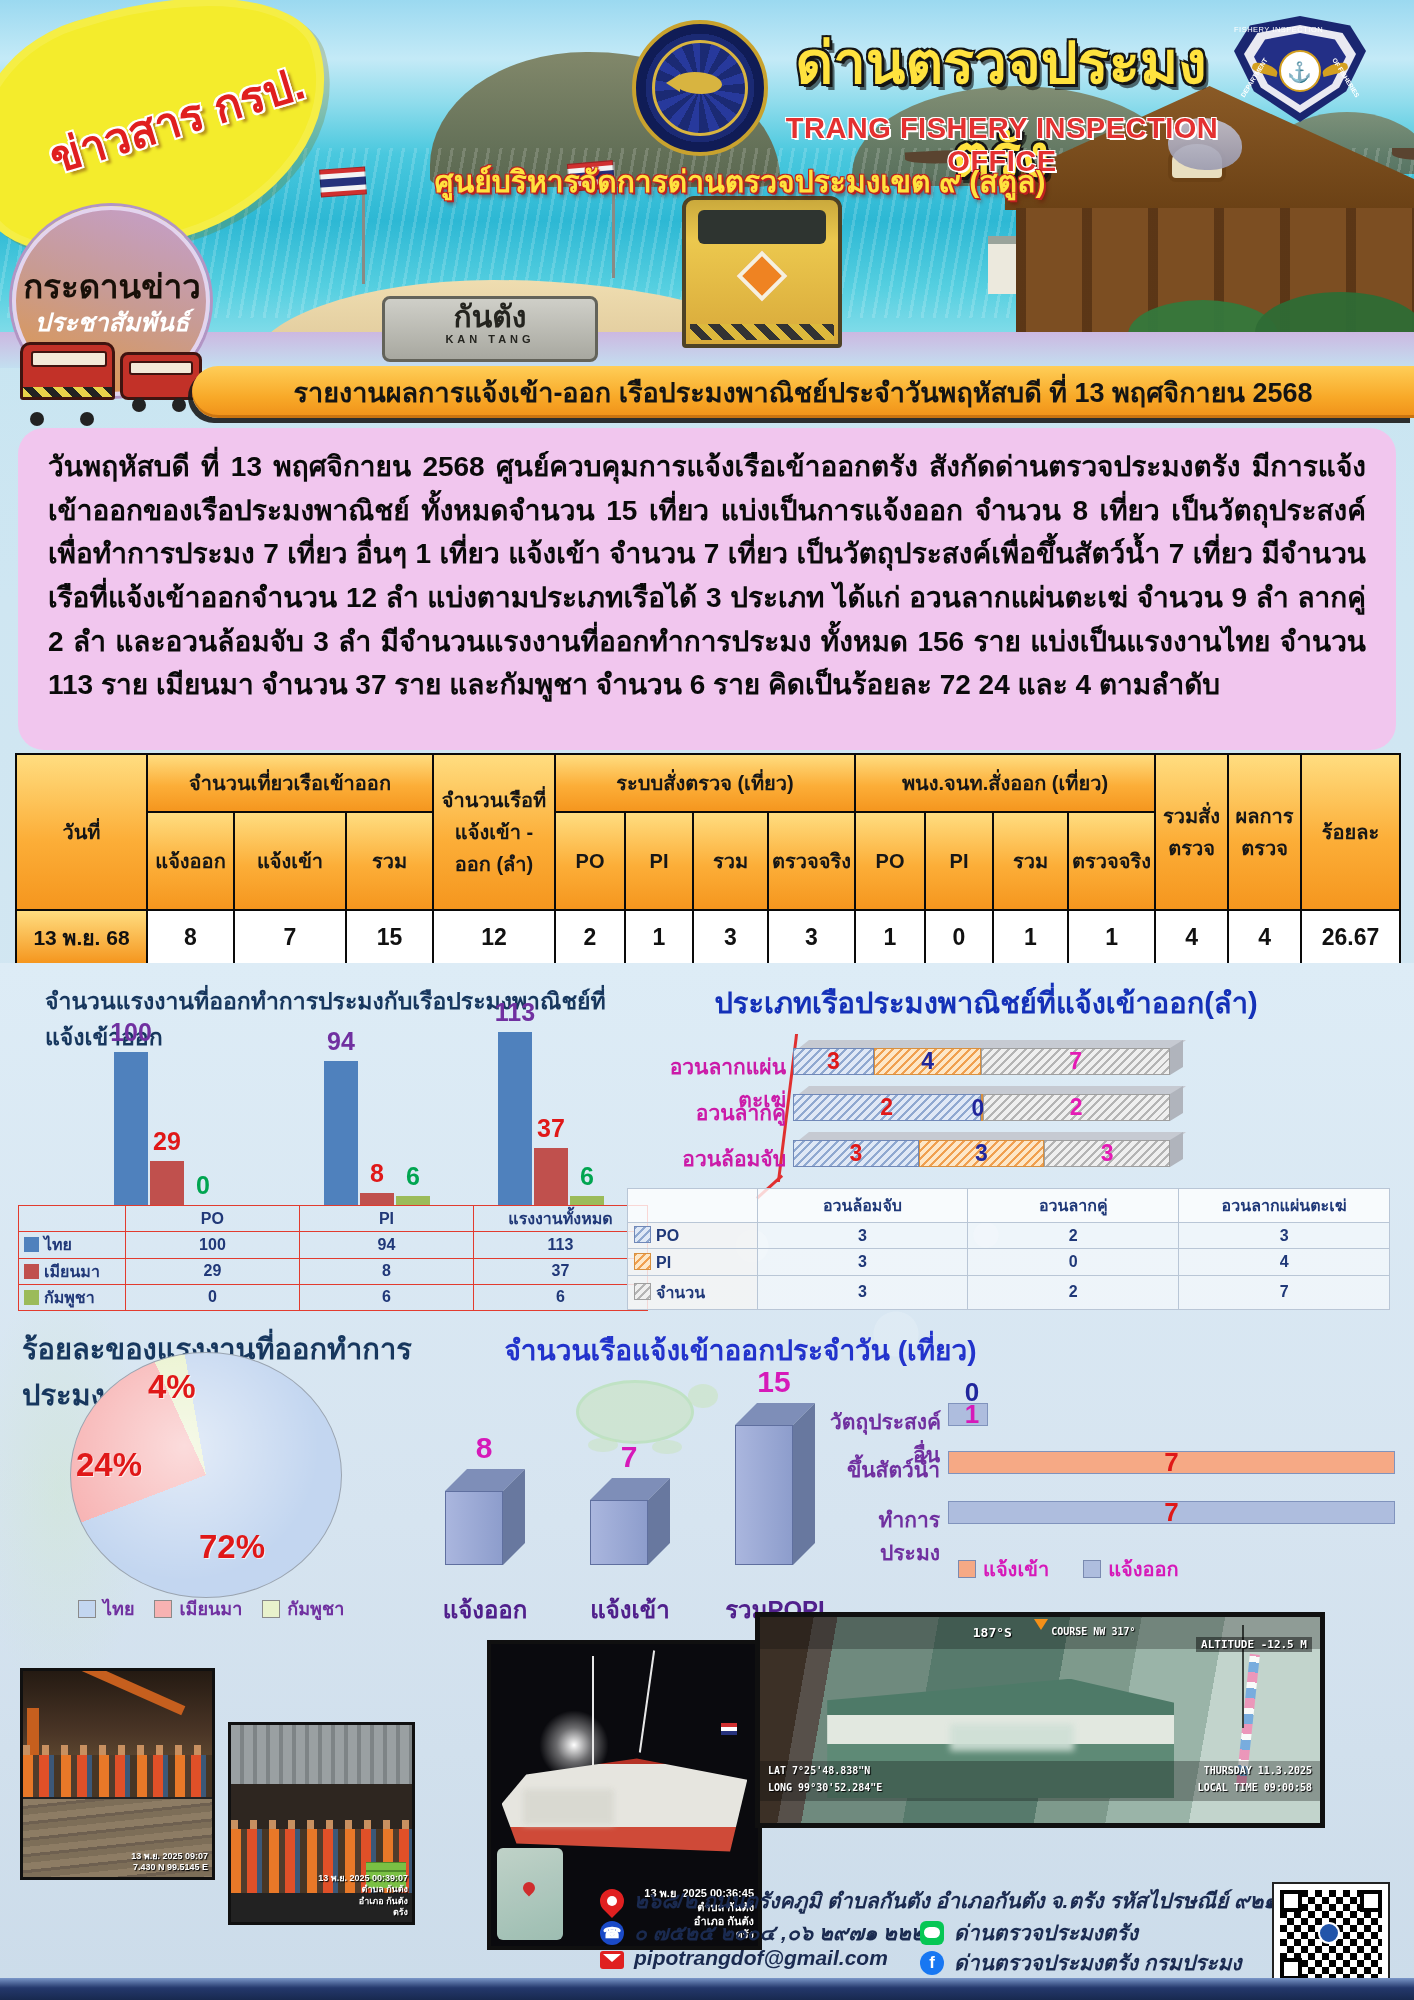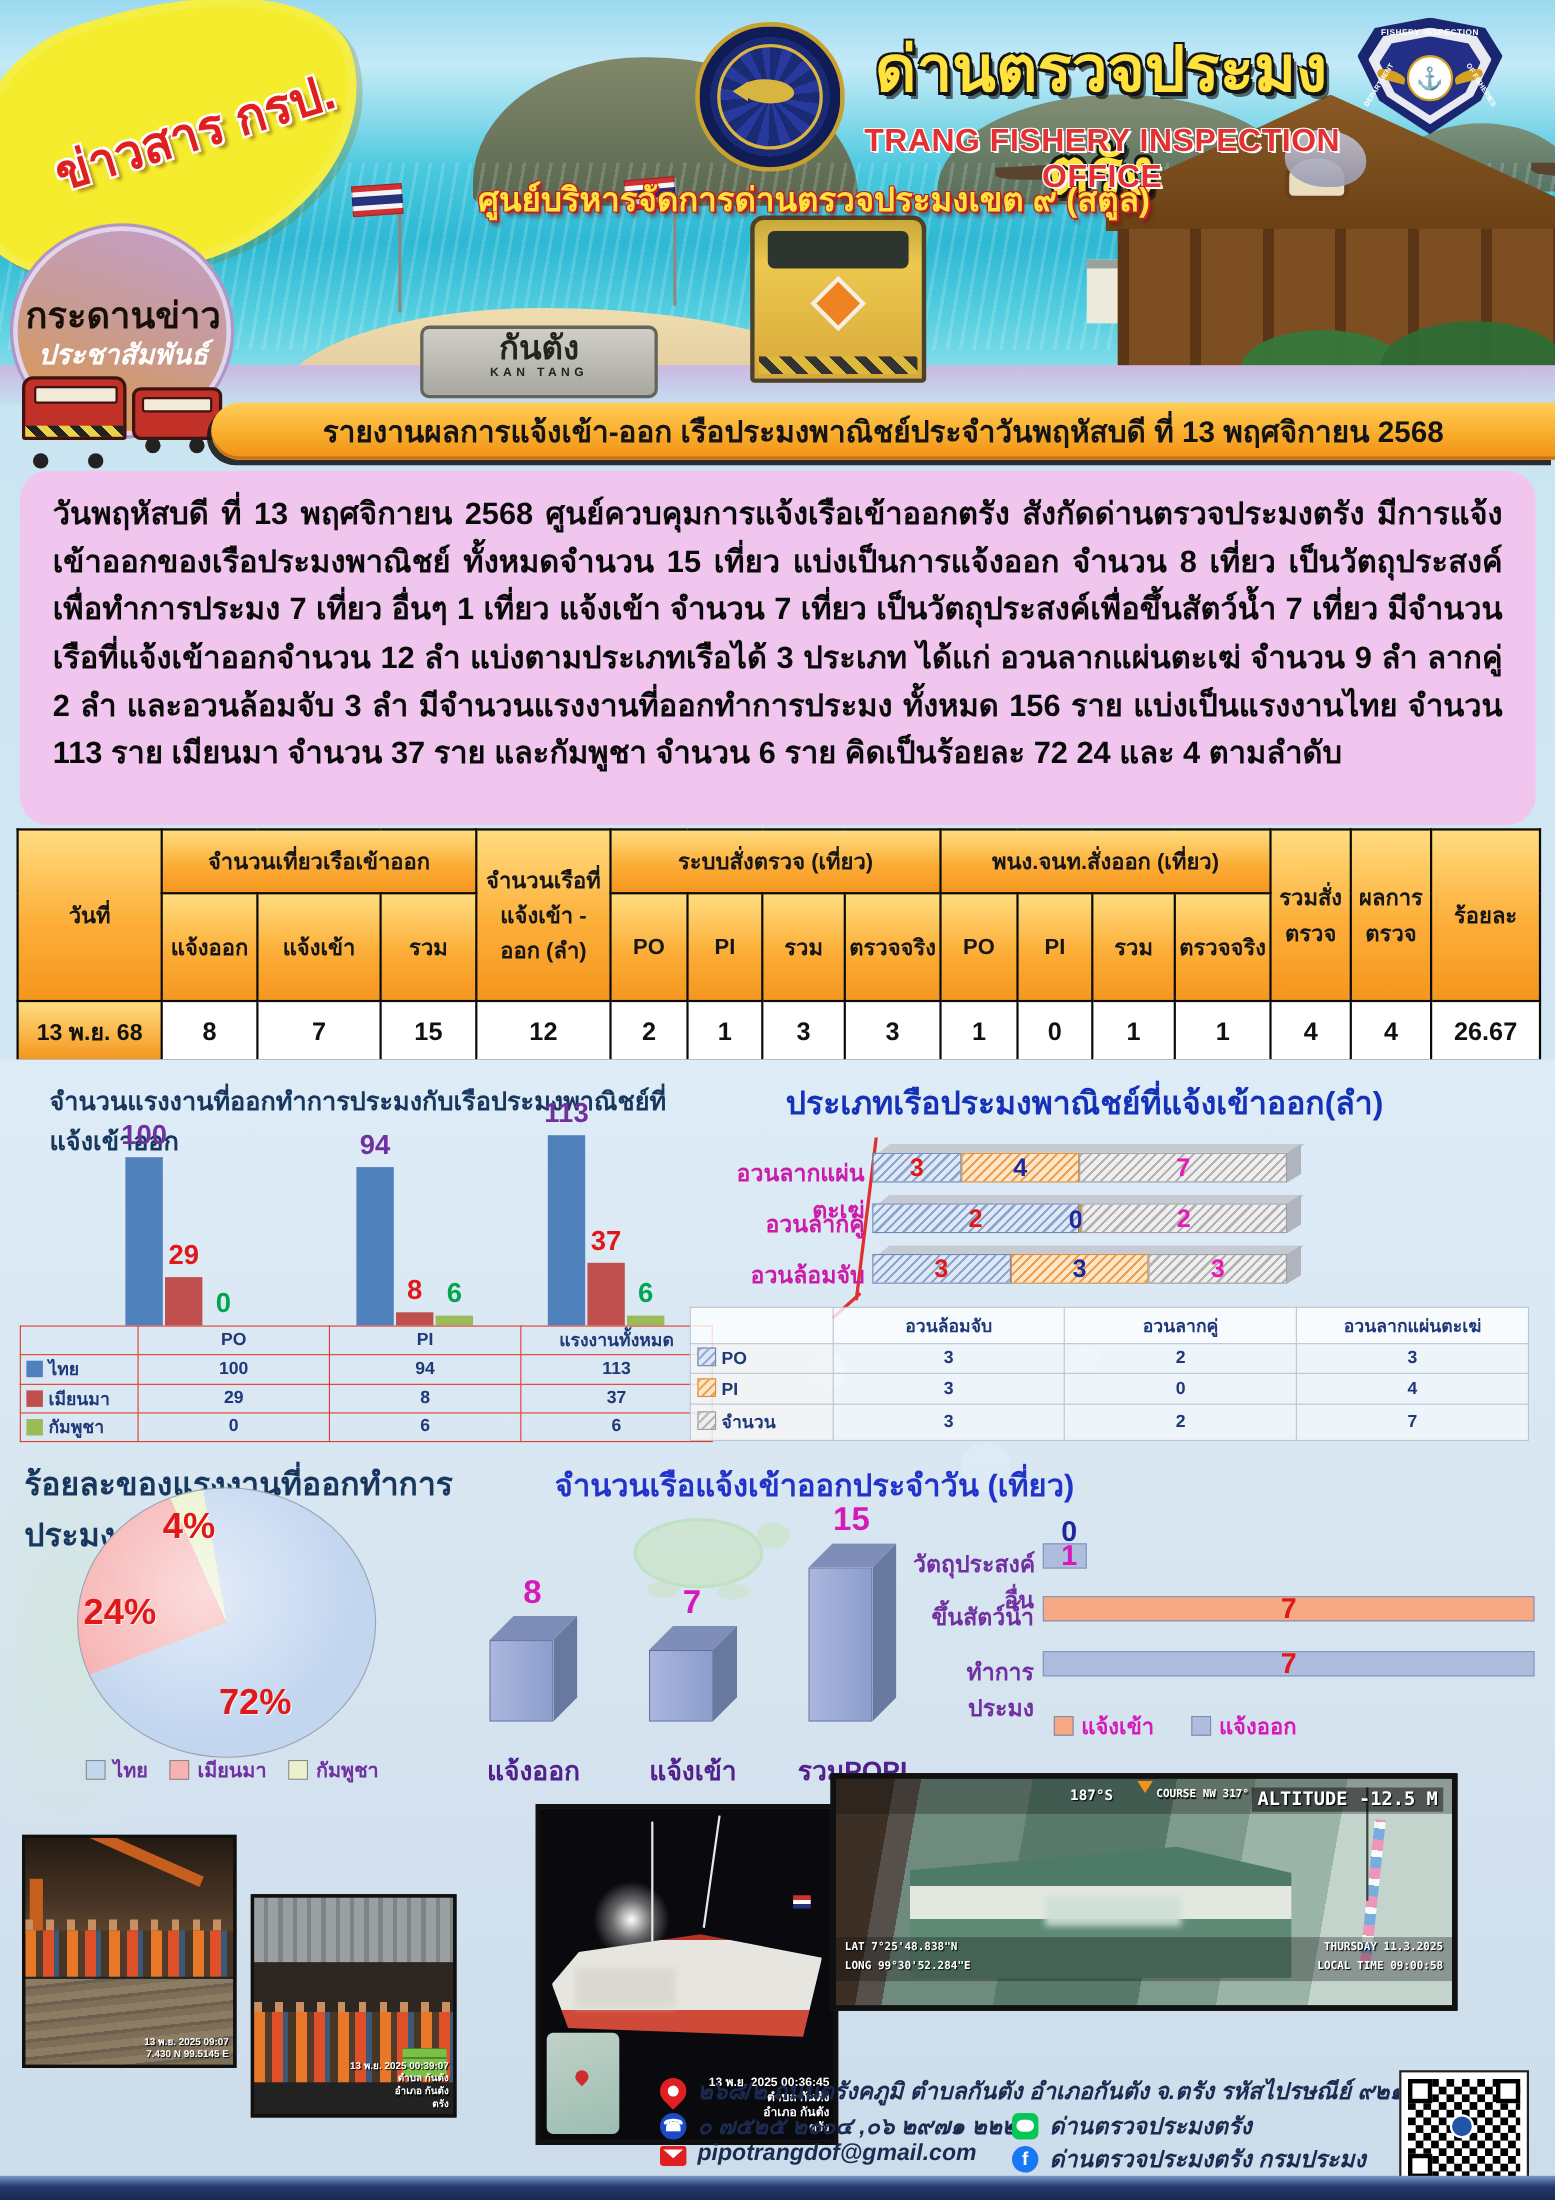--- a/index.html
+++ b/index.html
@@ -75,21 +75,21 @@
     text-shadow:2px 2px 0 #c02020,-1px -1px 0 #c02020,1px -1px 0 #c02020,-1px 1px 0 #c02020,3px 4px 4px rgba(100,0,0,.55); }
   .sub1 { top:158px; } .sub2 { top:200px; }
 
   .shield { left:1234px; top:16px; width:132px; height:106px; }
   .sh1 { position:absolute; inset:0; background:#1a2670; clip-path:polygon(50% 0,88% 9%,100% 33%,85% 71%,50% 100%,15% 71%,0 33%,12% 9%); }
   .sh2 { position:absolute; left:10px; top:9px; width:112px; height:88px; background:#e9e9f2; clip-path:polygon(50% 0,88% 9%,100% 33%,85% 71%,50% 100%,15% 71%,0 33%,12% 9%); }
   .sh3 { position:absolute; left:20px; top:17px; width:92px; height:72px; background:#232f86; clip-path:polygon(50% 0,88% 9%,100% 33%,85% 71%,50% 100%,15% 71%,0 33%,12% 9%); }
   .sh-circ { position:absolute; left:45px; top:34px; width:42px; height:42px; background:#fff; border-radius:50%; border:2px solid #d4a020; text-align:center; font-size:20px; color:#232f86; line-height:40px; }
   .sh-wing { position:absolute; top:48px; width:26px; height:10px; background:#d4a020; border-radius:60% 100% 0 60%; }
   .shw-l { left:18px; transform:rotate(14deg); } .shw-r { left:88px; transform:rotate(-14deg) scaleX(-1); }
-  .sh-top { position:absolute; left:0; top:9px; width:100%; text-align:center; font-size:7.5px; font-weight:700; color:#fff; letter-spacing:.5px; }
+  .sh-top { position:absolute; left:0; top:9px; width:100%; text-align:left; font-size:7.5px; font-weight:400; color:#fff; letter-spacing:.5px; }
   .sh-l { position:absolute; left:-10px; top:58px; width:60px; text-align:center; font-size:6.5px; font-weight:700; color:#fff; transform:rotate(-58deg); }
   .sh-r { position:absolute; left:82px; top:58px; width:60px; text-align:center; font-size:6.5px; font-weight:700; color:#fff; transform:rotate(58deg); }
 
   .board { left:12px; top:206px; width:198px; height:190px; border-radius:50%;
     background:linear-gradient(200deg,#c49fce 0%,#c89b93 48%,#d9985a 85%); border:4px solid #e3d4ee; box-shadow:0 0 0 3px #b295c4; }
   .board-l1 { left:14px; top:260px; width:196px; text-align:center; font-size:33px; font-weight:800; color:#181008; }
   .board-l2 { left:14px; top:302px; width:196px; text-align:center; font-size:25px; font-weight:700; color:#fff; font-style:italic; }
   .btrain { left:20px; top:336px; width:186px; height:92px; }
   .loco { position:absolute; left:0; top:6px; width:95px; height:58px; background:#c23128; border:3px solid #3f1410; border-radius:10px 10px 3px 3px; }
   .loco-win { position:absolute; left:8px; top:6px; width:76px; height:16px; background:#f3e9d8; border:2px solid #3f1410; border-radius:3px; }
@@ -628,21 +628,21 @@
 
   <div class="photo ph4">
     <div class="cctv-bg"></div>
     <div class="cctv-hull"></div>
     <div class="regblur" style="left:34%;top:52%;width:22%;height:13%;background:#cfe0d6;"></div>
     <div class="garland"></div>
     <div class="mast" style="left:86%;top:4%;height:50%;background:#3c4440;"></div>
     <div class="hud hud-top">
       <span style="position:absolute;left:38%;top:8px;font-size:13px;">187°S</span>
       <span style="position:absolute;left:52%;top:9px;font-size:10px;">COURSE NW 317°</span>
-      <span style="position:absolute;right:8px;top:8px;font-size:17px;background:rgba(0,0,0,.45);padding:1px 5px;">ALTITUDE -12.5 M</span>
+      <span style="position:absolute;right:8px;top:20px;font-size:11px;background:rgba(0,0,0,.45);padding:1px 5px;">ALTITUDE -12.5 M</span>
       <span class="hud-mark"></span>
     </div>
     <div class="hud hud-bot">
       <span style="position:absolute;left:8px;top:4px;font-size:10px;">LAT 7°25'48.838"N</span>
       <span style="position:absolute;left:8px;top:21px;font-size:10px;">LONG 99°30'52.284"E</span>
       <span style="position:absolute;right:8px;top:4px;font-size:10px;">THURSDAY 11.3.2025</span>
       <span style="position:absolute;right:8px;top:21px;font-size:10px;">LOCAL TIME 09:00:58</span>
     </div>
   </div>
 

